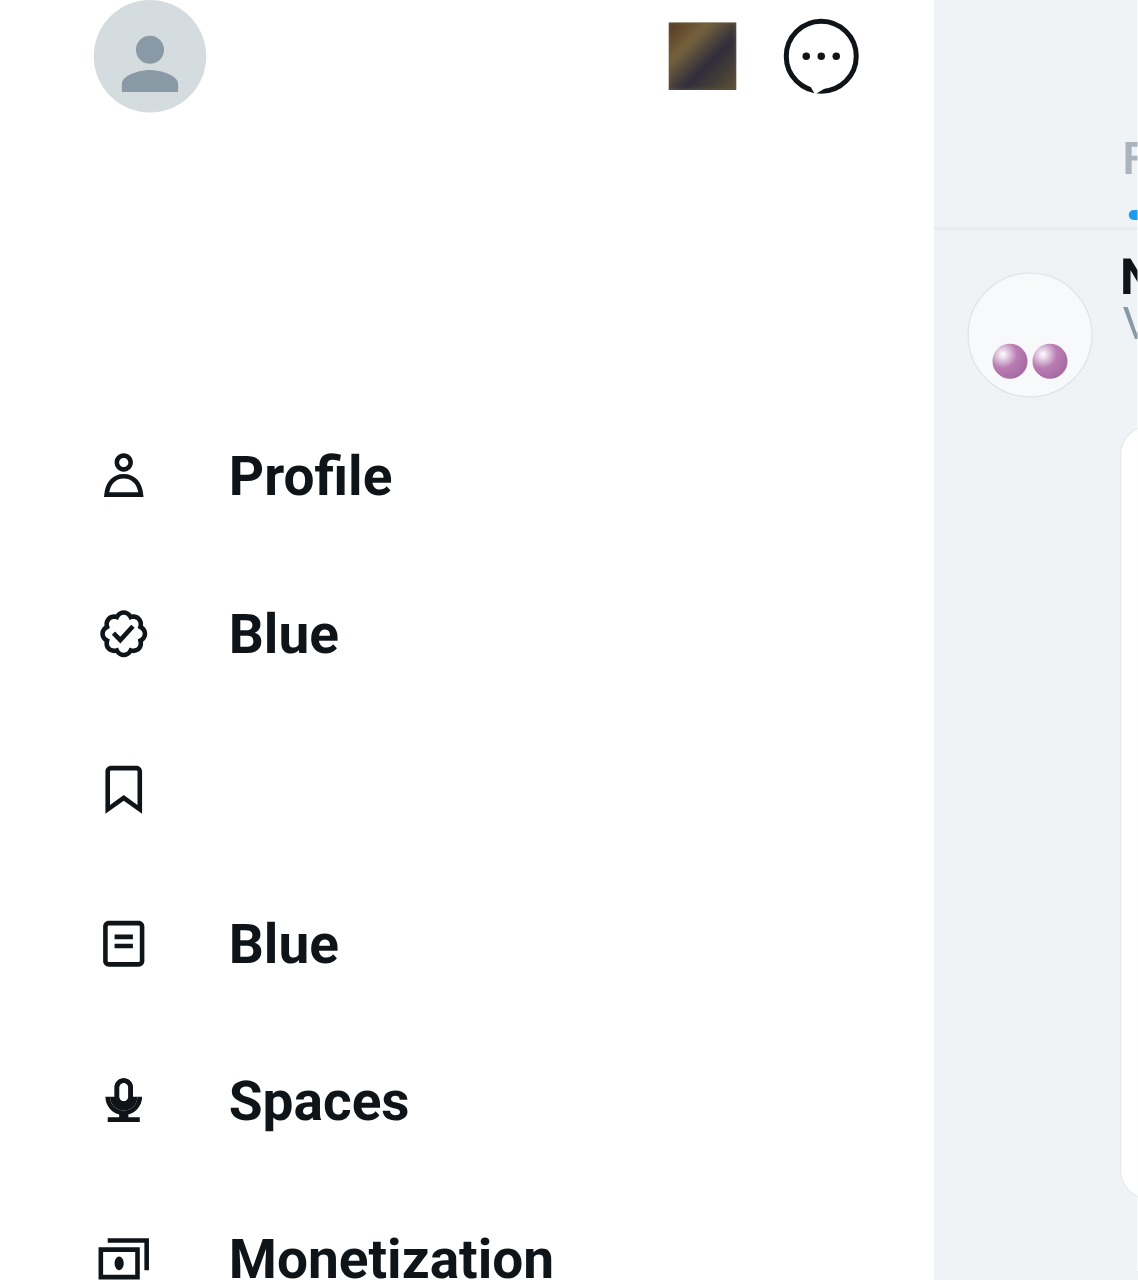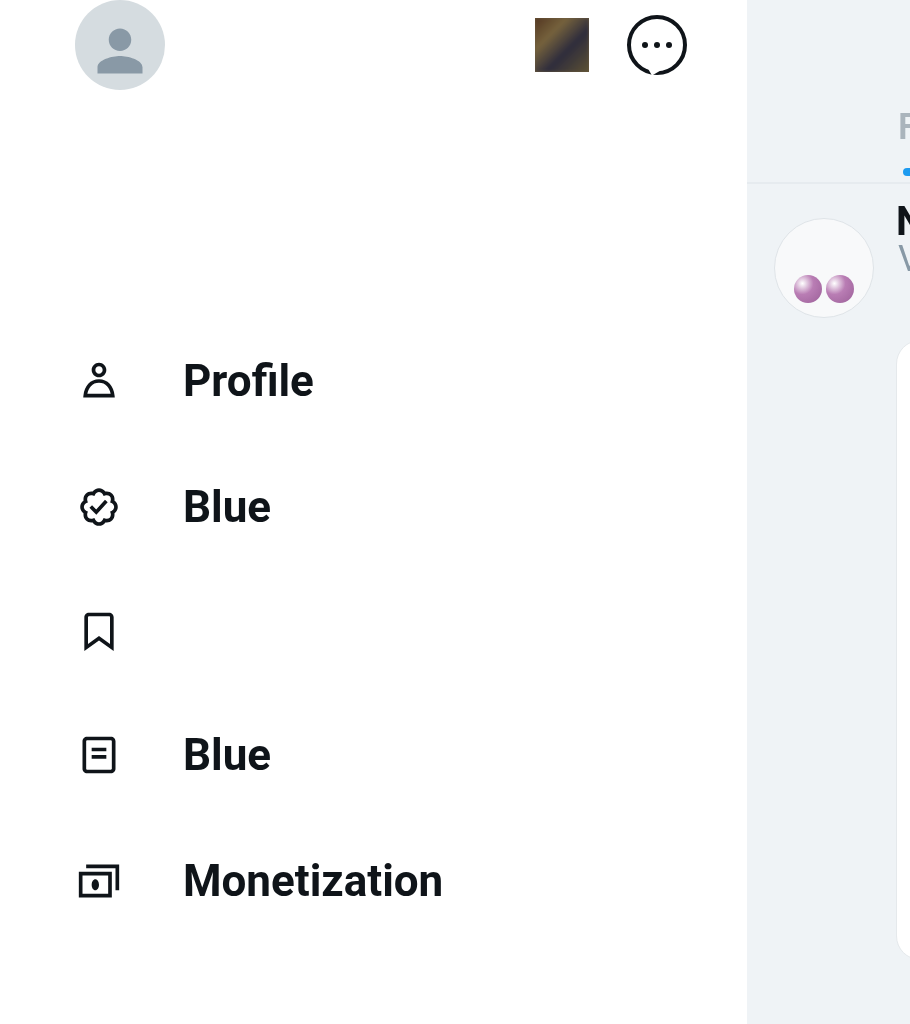--- a/index.html
+++ b/index.html
@@ -264,20 +264,35 @@
       <span class="nav-icon">
         <svg viewBox="0 0 24 24">
             <g>
               <path d="M3 4.5C3 3.12 4.12 2 5.5 2h13C19.88 2 21 3.12 21 4.5v15c0 1.38-1.12 2.5-2.5 2.5h-13C4.12 22 3 20.88 3 19.5v-15zM5.5 4c-.28 0-.5.22-.5.5v15c0 .28.22.5.5.5h13c.28 0 .5-.22.5-.5v-15c0-.28-.22-.5-.5-.5h-13zM16 10H8V8h8v2zm-8 2h8v2H8v-2z"></path>
             </g>
           </svg>
       </span>
       <span class="nav-label">Blue</span>
     </div>
 
+    <div class="nav-item">
+      <span class="nav-icon">
+        <svg viewBox="0 0 24 24">
+            <g>
+              <path d="M12 4c-1.1 0-2 .9-2 2v4c0 1.1.9 2 2 2s2-.9 2-2V6c0-1.1-.9-2-2-2zM8 6c0-2.21 1.79-4 4-4s4 1.79 4 4v4c0 2.21-1.79 4-4 4s-4-1.79-4-4V6zm-2 4h2c0 2.21 1.79 4 4 4s4-1.79 4-4h2c0 3.31-2.69 6-6 6s-6-2.69-6-6zm-1 9h14v2H5v-2zm5-2h4v2h-4v-2z" transform="translate(0,0)"></path>
+              <path d="M12 2C9.79 2 8 3.79 8 6v4c0 2.21 1.79 4 4 4s4-1.79 4-4V6c0-2.21-1.79-4-4-4zm-2 4c0-1.1.9-2 2-2s2 .9 2 2v4c0 1.1-.9 2-2 2s-2-.9-2-2V6zm-4 4c0 3.31 2.69 6 6 6s6-2.69 6-6h-2c0 2.21-1.79 4-4 4s-4-1.79-4-4H6zm5 9v-2h2v2h3v2H8v-2h3z" fill="none"></path>
+              <path d="M12 22c-1.1 0-2-.9-2-2h4c0 1.1-.9 2-2 2zM12 2C9.8 2 8 3.8 8 6v4c0 2.2 1.8 4 4 4s4-1.8 4-4V6c0-2.2-1.8-4-4-4zm2 8c0 1.1-.9 2-2 2s-2-.9-2-2V6c0-1.1.9-2 2-2s2 .9 2 2v4zm4 0c0 3.3-2.7 6-6 6s-6-2.7-6-6H4c0 4.1 3.1 7.4 7 7.9V20h2v-2.1c3.9-.5 7-3.8 7-7.9h-2z" fill="none"></path>
+            </g>
+        <g>
+              <path d="M12 2C9.79 2 8 3.79 8 6v4c0 2.21 1.79 4 4 4s4-1.79 4-4V6c0-2.21-1.79-4-4-4zm0 2c1.1 0 2 .9 2 2v4c0 1.1-.9 2-2 2s-2-.9-2-2V6c0-1.1.9-2 2-2zM6 10H4c0 4.08 3.06 7.44 7 7.93V20h2v-2.07c3.94-.49 7-3.85 7-7.93h-2c0 3.31-2.69 6-6 6s-6-2.69-6-6z"></path>
+            </g>
+        </svg>
+      </span>
+      <span class="nav-label">Spaces</span>
+    </div>
 
     <div class="nav-item">
       <span class="nav-icon">
         <svg viewBox="0 0 24 24">
             <g>
               <path d="M23 3v14h-2V5H5V3h18zM10 17c1.1 0 2-1.34 2-3s-.9-3-2-3-2 1.34-2 3 .9 3 2 3zM1 7h18v14H1V7zm16 10c0-1.1.9-2 2-2V11c-1.1 0-2-.9-2-2H3c0 1.1-.9 2-2 2v4c1.1 0 2 .9 2 2h14z" fill="none"></path>
               <path d="M23 3H5v2h16v12h2V3zM1 7v14h18V7H1zm16 2c0 1.1.9 2 2 2v-2h-2zM3 9H1v2c1.1 0 2-.9 2-2zm14 10h2v-2c-1.1 0-2 .9-2 2zM1 17v2h2c0-1.1-.9-2-2-2zm2-8v10h14V9H3zm7 2c1.1 0 2 1.34 2 3s-.9 3-2 3-2-1.34-2-3 .9-3 2-3z" fill="none"></path>
         <path d="M23 3H5v2h16v12h2V3zM1 7v14h18V7H1zm2 2h14v10H3V9zm7 2c-1.1 0-2 1.34-2 3s.9 3 2 3 2-1.34 2-3-.9-3-2-3z"></path>
             </g>
           </svg>

